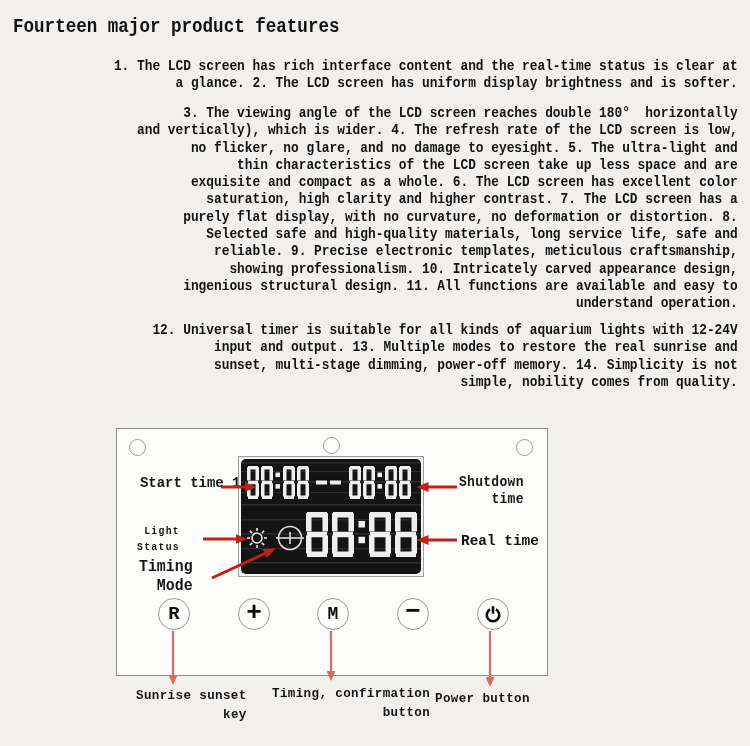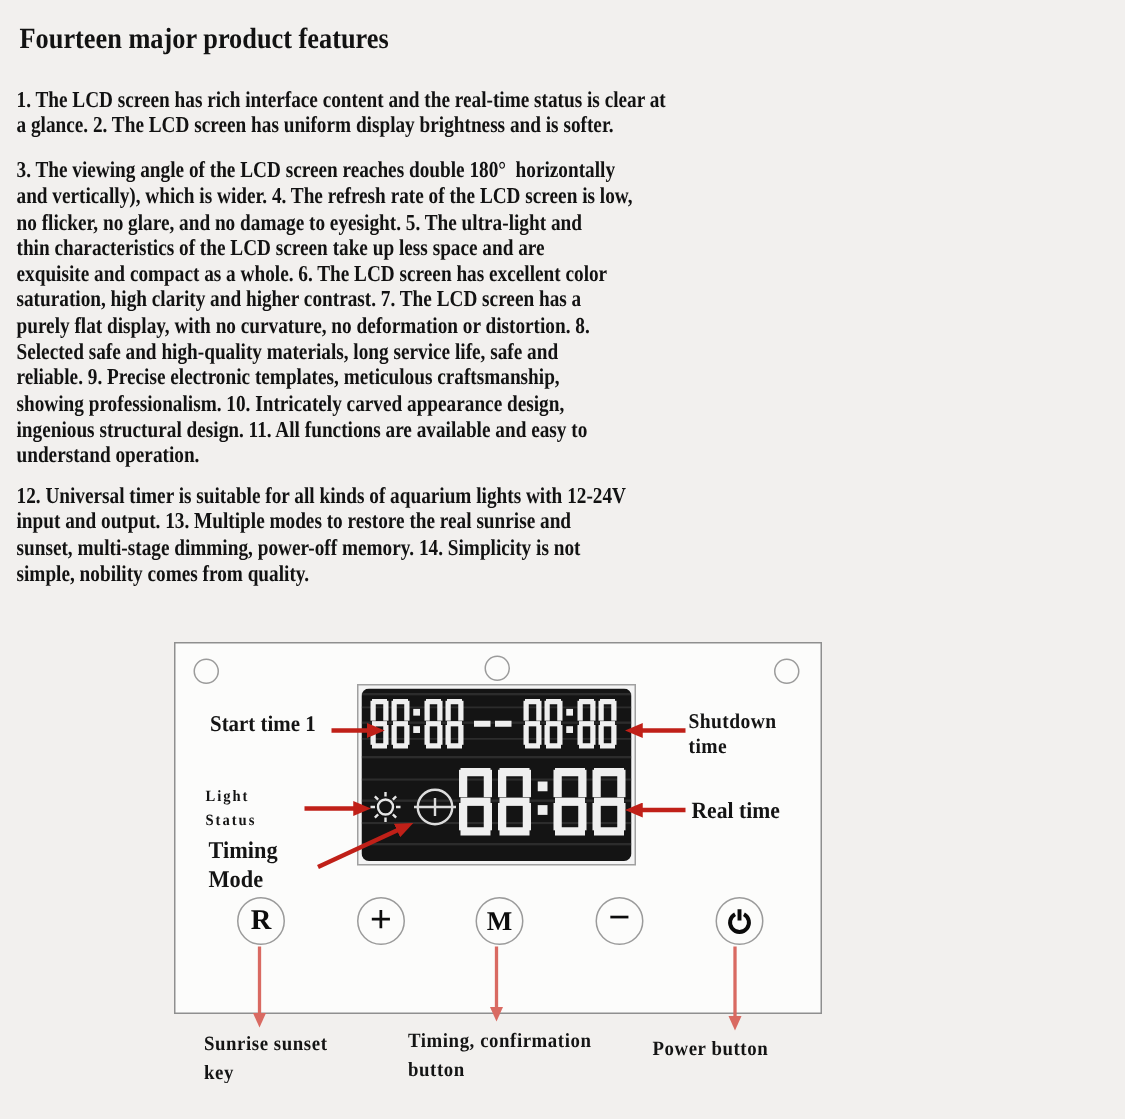--- a/index.html
+++ b/index.html
@@ -7,22 +7,23 @@
     --ink:#121212;
     --panel-border:#8f8f8f;
     --circle-border:#9b9b9b;
     --arrow-red:#c02018;
     --arrow-rose:#d96a62;
     --lcd-digit:#efefef;
   }
   html,body{margin:0;padding:0;background:var(--bg);}
   .stage{
     position:relative;width:750px;height:746px;background:var(--bg);
-    font-family:Liberation Serif, serif;color:var(--ink);
+    font-family:Liberation Mono, monospace;color:var(--ink);
     overflow:hidden;
+    text-align:right;
   }
   .page-title{
     position:absolute;left:13px;top:16px;margin:0;
     font-size:19.5px;font-weight:700;line-height:22px;
     transform:scaleX(.9);transform-origin:0 0;white-space:nowrap;
   }
   .para{
     position:absolute;left:11px;margin:0;width:860px;
     font-size:15.2px;font-weight:700;line-height:17.3px;
     white-space:pre-wrap;transform:scaleX(.845);transform-origin:0 0;

